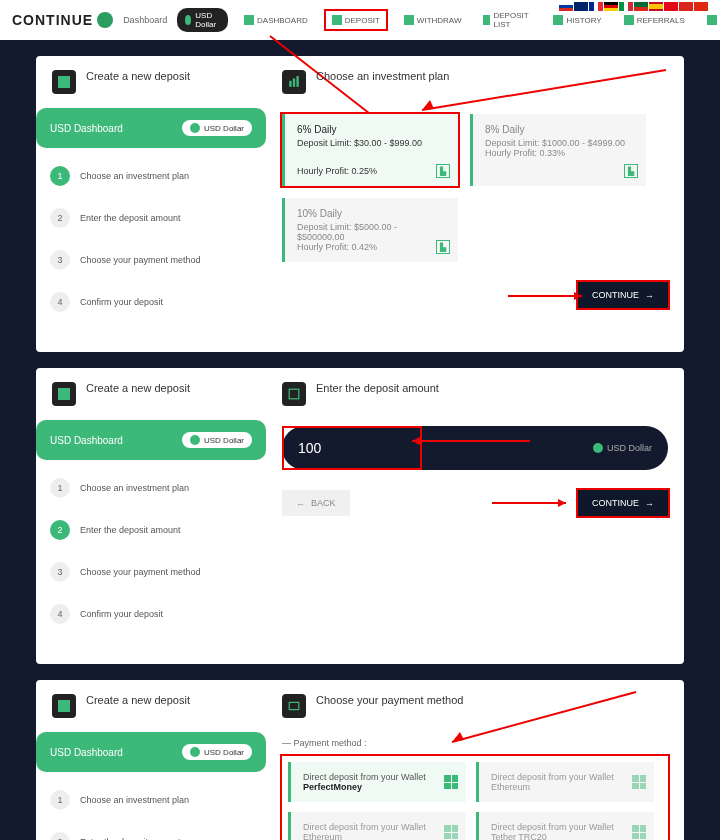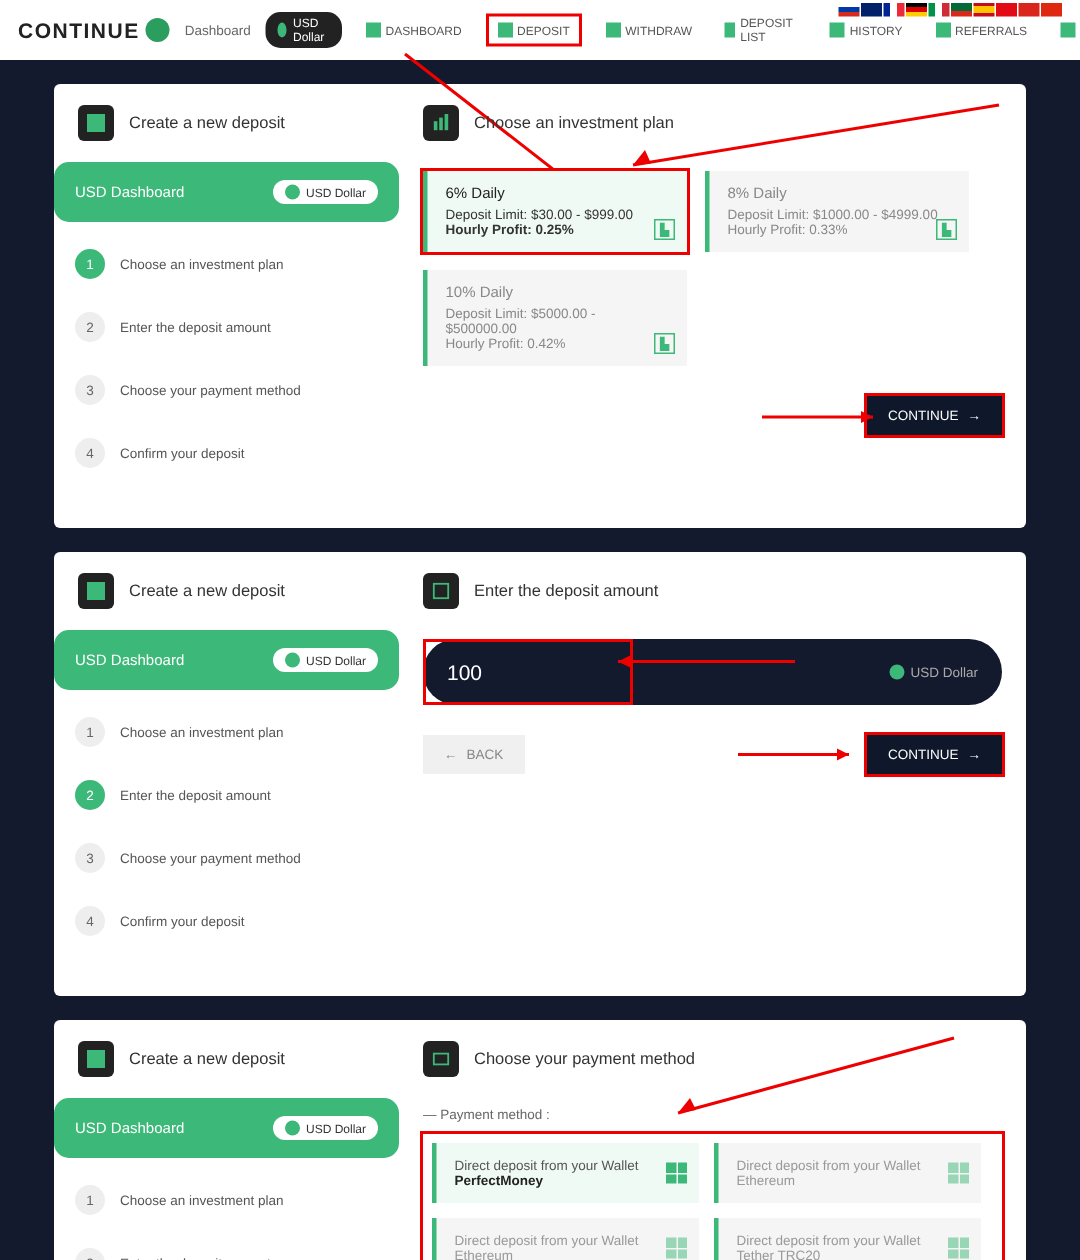--- a/index.html
+++ b/index.html
@@ -13,40 +13,40 @@
   .nav-item.hl { border: 2px solid #e00; }
   .nav-icon { width: 10px; height: 10px; background: #3cb878; }
   .flags { position: absolute; right: 12px; top: 2px; display: flex; gap: 1px; }
   .flag { width: 14px; height: 9px; }
   .right-nav { margin-left: auto; display: flex; gap: 8px; }
 
   .card { background: #fff; margin: 16px 36px; border-radius: 4px; overflow: hidden; }
   .card-row { display: flex; }
   .left-col { width: 230px; }
   .right-col { flex: 1; padding: 0 16px 16px; }
-  .header-row { display: flex; align-items: center; padding: 14px 16px; gap: 10px; }
+  .header-row { display: flex; padding: 14px 16px; gap: 10px; }
   .header-icon { width: 24px; height: 24px; background: #222; border-radius: 4px; display: flex; align-items: center; justify-content: center; }
   .header-icon svg { width: 12px; height: 12px; }
   .header-title { font-size: 11px; color: #333; }
   .green-bar { background: #3cb878; color: #fff; padding: 12px 14px; display: flex; align-items: center; justify-content: space-between; font-size: 10px; border-radius: 10px; }
   .green-bar .chip { background: #fff; color: #333; border-radius: 10px; padding: 3px 8px; font-size: 8px; display: flex; align-items: center; gap: 4px; }
   .green-bar .chip .dot { width: 10px; height: 10px; background: #3cb878; border-radius: 50%; }
   .steps { padding: 18px 14px; }
   .step { display: flex; align-items: center; gap: 10px; margin-bottom: 22px; font-size: 9px; color: #555; }
   .step-num { width: 20px; height: 20px; border-radius: 50%; background: #eee; color: #666; display: flex; align-items: center; justify-content: center; font-size: 9px; }
   .step.active .step-num { background: #3cb878; color: #fff; }
 
   .plans { display: flex; gap: 12px; flex-wrap: wrap; margin-top: 6px; }
   .plan { background: #f5f5f5; padding: 10px 12px; width: 176px; border-left: 3px solid #3cb878; font-size: 9px; color: #888; position: relative; }
   .plan.selected { background: #f0faf4; color: #333; }
   .plan.selected.hl { outline: 2px solid #e00; }
   .plan .title { font-size: 10px; margin-bottom: 3px; }
   .plan.selected .title { color: #222; }
   .plan-icon { position: absolute; right: 8px; bottom: 8px; width: 14px; height: 14px; border: 1px solid #3cb878; display: flex; align-items: center; justify-content: center; color: #3cb878; font-size: 8px; }
-  .plan .bold { font-weight: bold; }
+  .plan .bold { font-weight: normal; margin-top: 18px; }
 
   .btn { background: #0f172a; color: #fff; border: none; padding: 8px 14px; font-size: 9px; cursor: pointer; display: inline-flex; align-items: center; gap: 6px; }
   .btn.hl { outline: 2px solid #e00; }
   .btn-row { display: flex; justify-content: flex-end; margin-top: 20px; align-items: center; gap: 6px; }
   .btn-back { background: #f0f0f0; color: #888; border: none; padding: 8px 14px; font-size: 9px; cursor: pointer; display: inline-flex; align-items: center; gap: 6px; }
   .btn-row-split { display: flex; justify-content: space-between; margin-top: 20px; align-items: center; }
 
   .amount-box { background: #141a2e; color: #fff; padding: 14px 16px; display: flex; align-items: center; justify-content: space-between; margin-top: 6px; position: relative; border-radius: 22px; }
   .amount-box .val { font-size: 14px; }
   .amount-box .cur { font-size: 9px; color: #aaa; display: flex; align-items: center; gap: 4px; }

